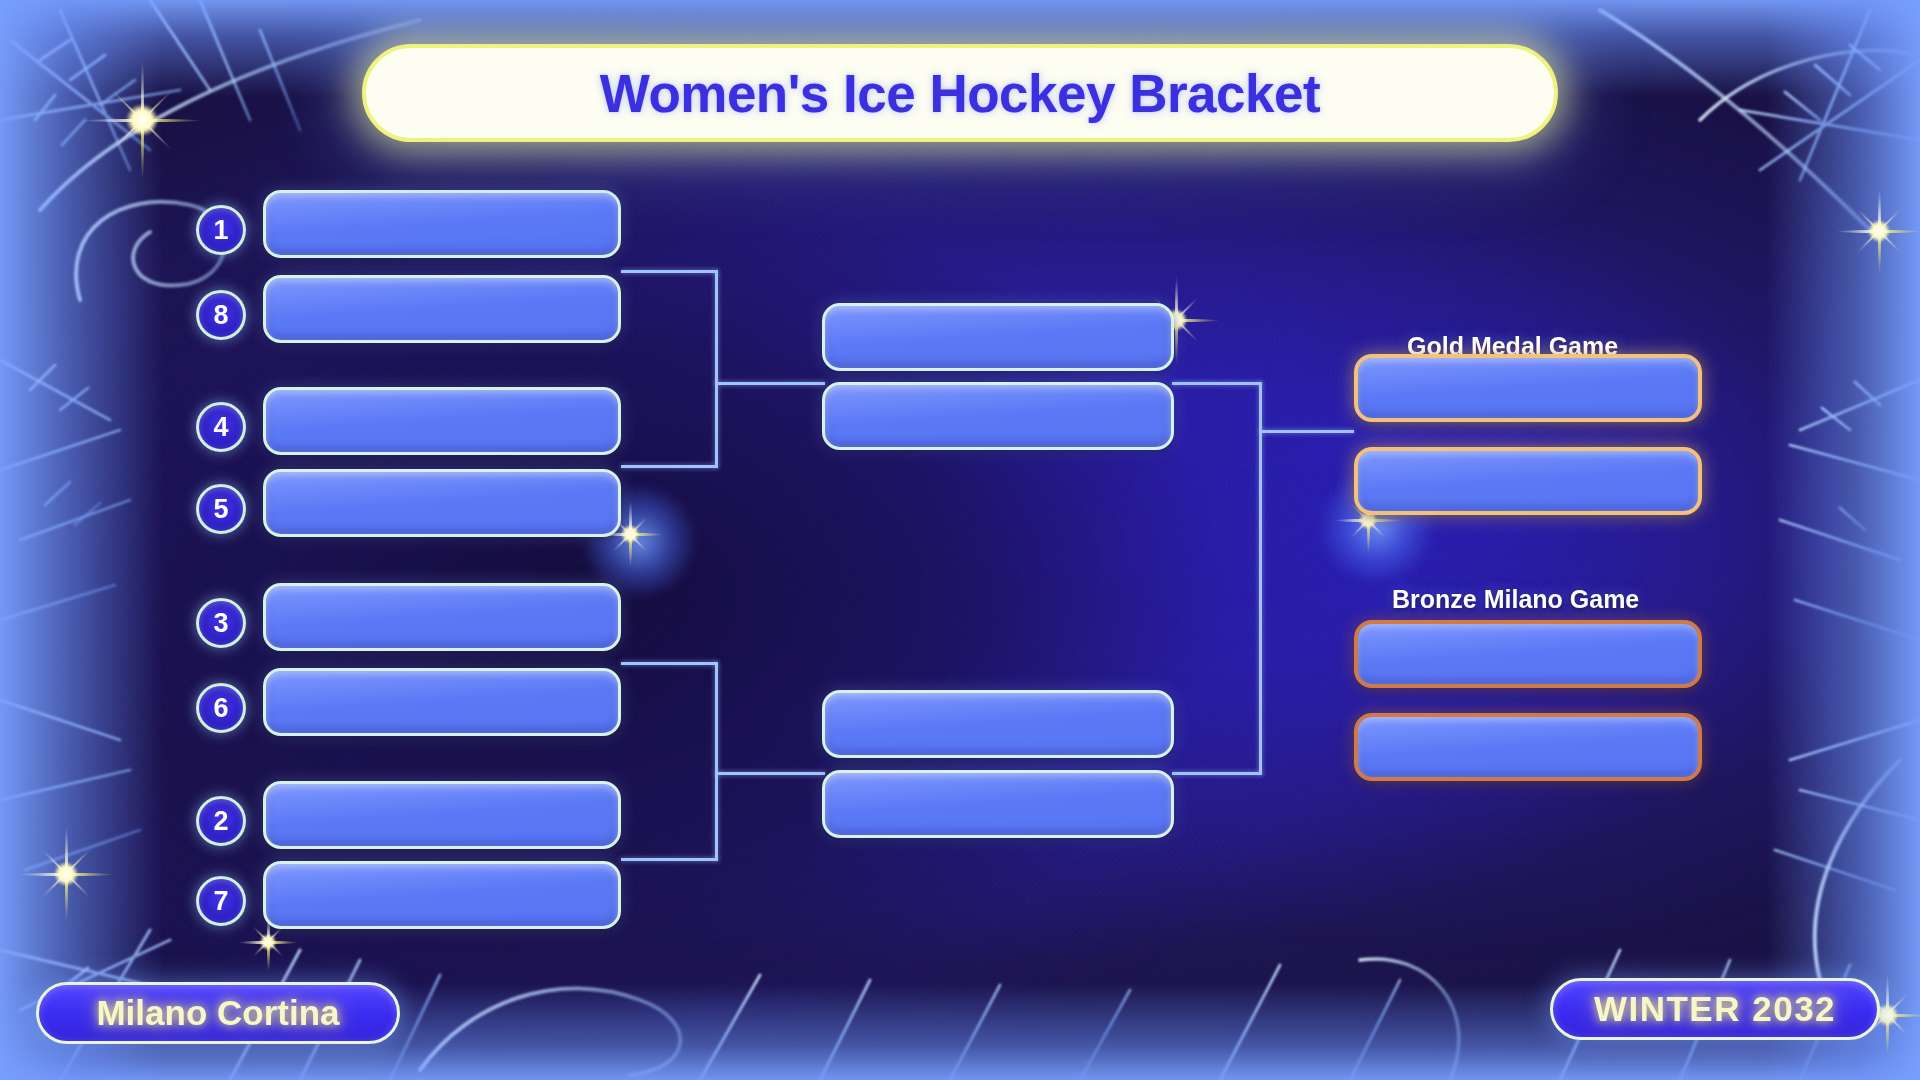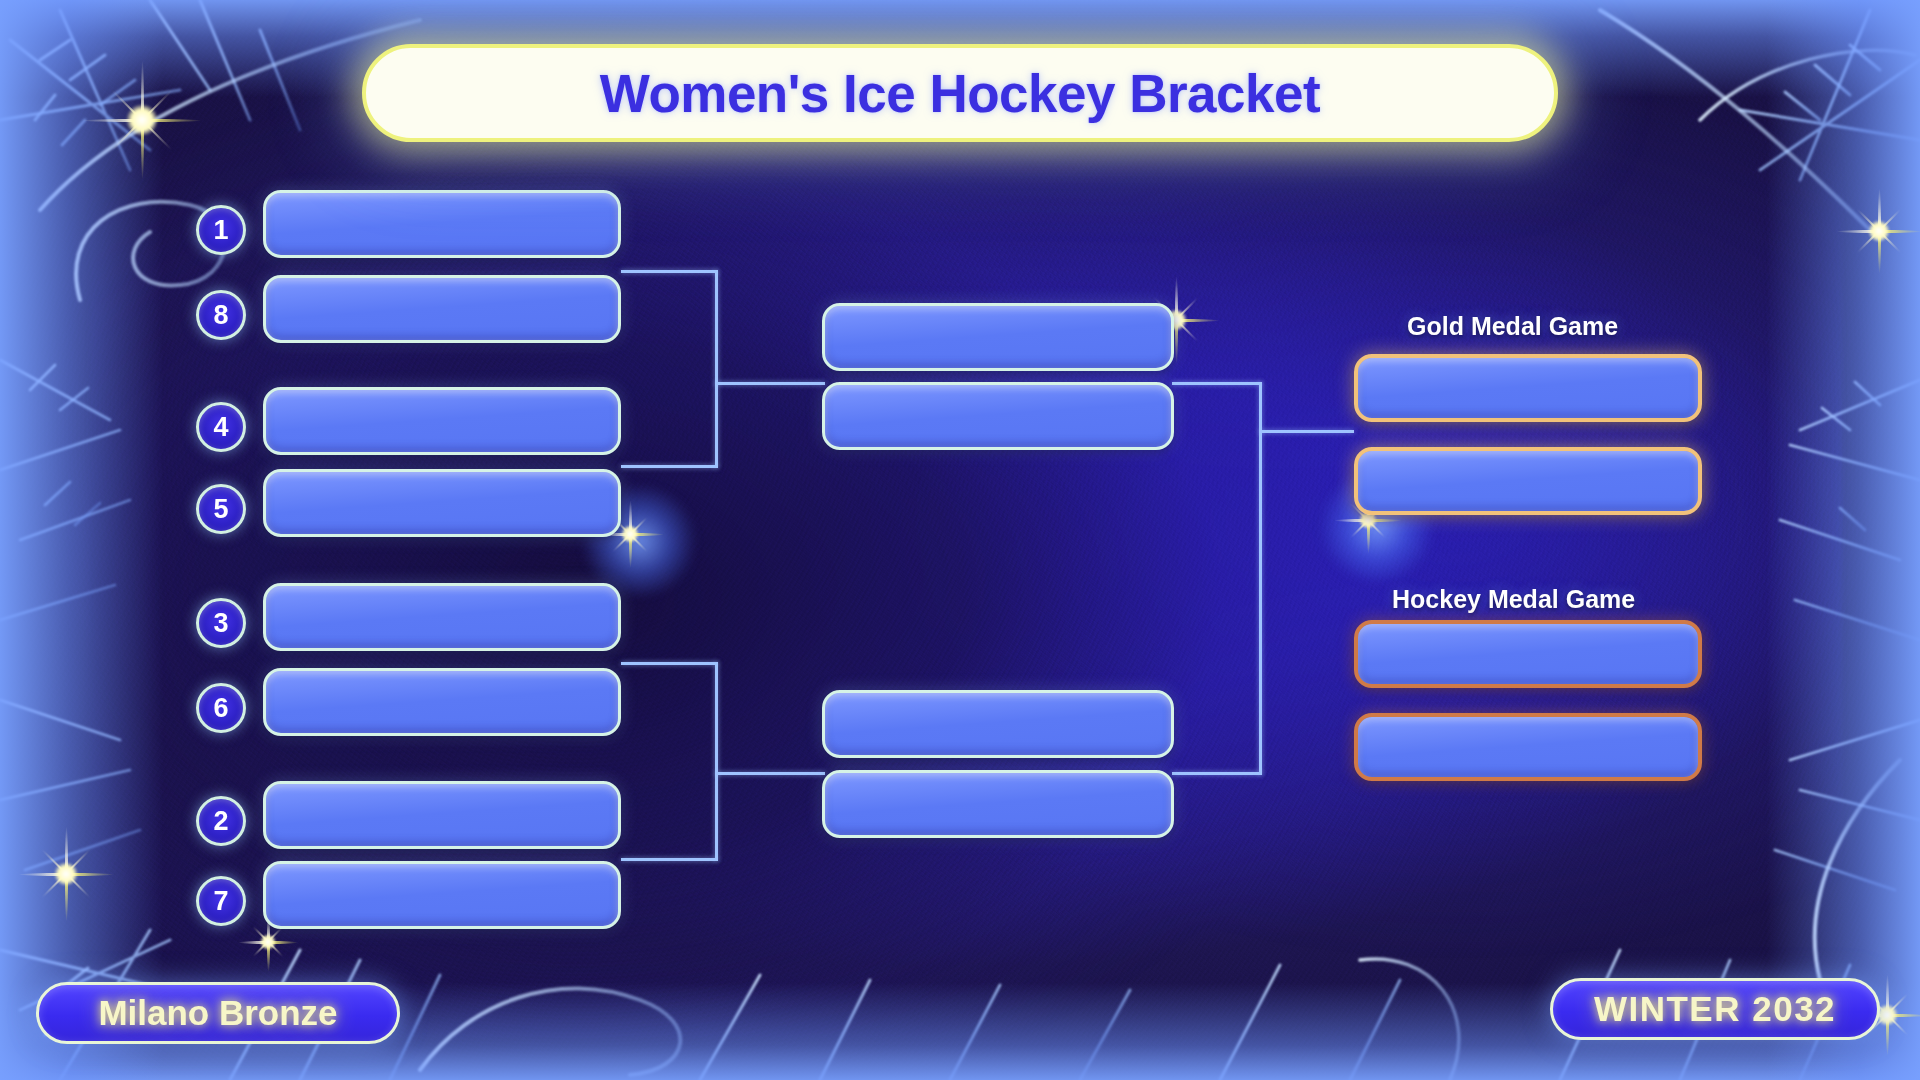--- a/index.html
+++ b/index.html
@@ -362,34 +362,34 @@
     <div class="slot" style="left:822px; top:303px; width:352px; height:68px;">
       <span></span></div>
     <div class="slot" style="left:822px; top:382px; width:352px; height:68px;">
       <span></span></div>
 
     <div class="slot" style="left:822px; top:690px; width:352px; height:68px;">
       <span></span></div>
     <div class="slot" style="left:822px; top:770px; width:352px; height:68px;">
       <span></span></div>
 
-    <div class="round-label" style="left:1407px; top:312px;">Gold Medal Game</div>
+    <div class="round-label" style="left:1407px; top:332px;">Gold Medal Game</div>
     <div class="slot gold" style="left:1354px; top:354px; width:348px; height:68px;">
       <span></span></div>
     <div class="slot gold" style="left:1354px; top:447px; width:348px; height:68px;">
       <span></span></div>
 
-    <div class="round-label" style="left:1392px; top:585px;">Hockey Medal Game</div>
+    <div class="round-label" style="left:1392px; top:585px;">Bronze Milano Game</div>
     <div class="slot bronze" style="left:1354px; top:620px; width:348px; height:68px;">
       <span></span></div>
     <div class="slot bronze" style="left:1354px; top:713px; width:348px; height:68px;">
       <span></span></div>
 
   </div>
 
   <div class="badge" id="badge-left">
-    <span>Milano Bronze</span>
+    <span>Milano Cortina</span>
   </div>
   <div class="badge" id="badge-right">
     <span>WINTER 2032</span>
   </div>
 
 </div>
 
 </body></html>

